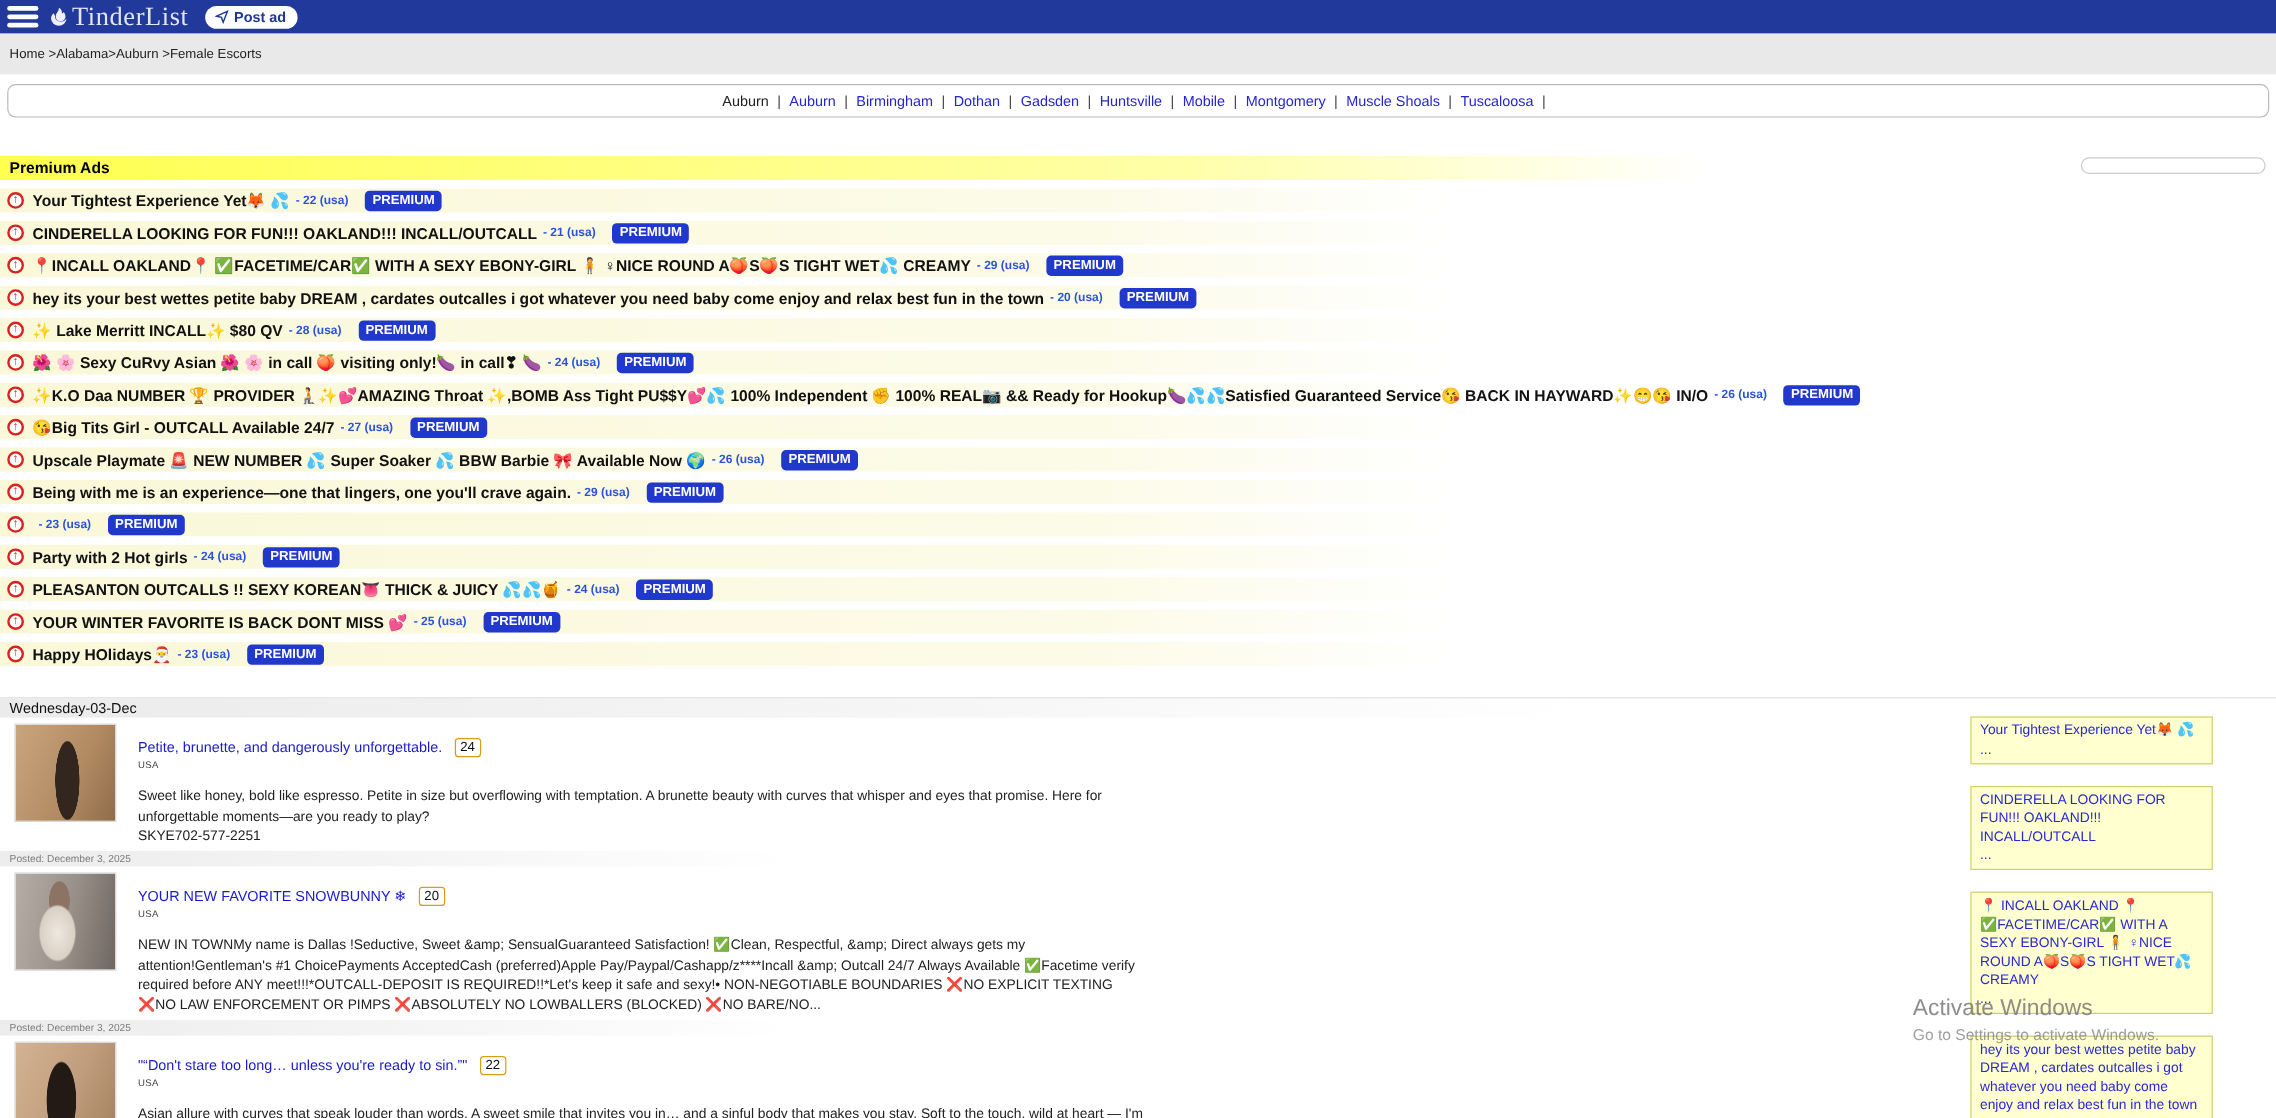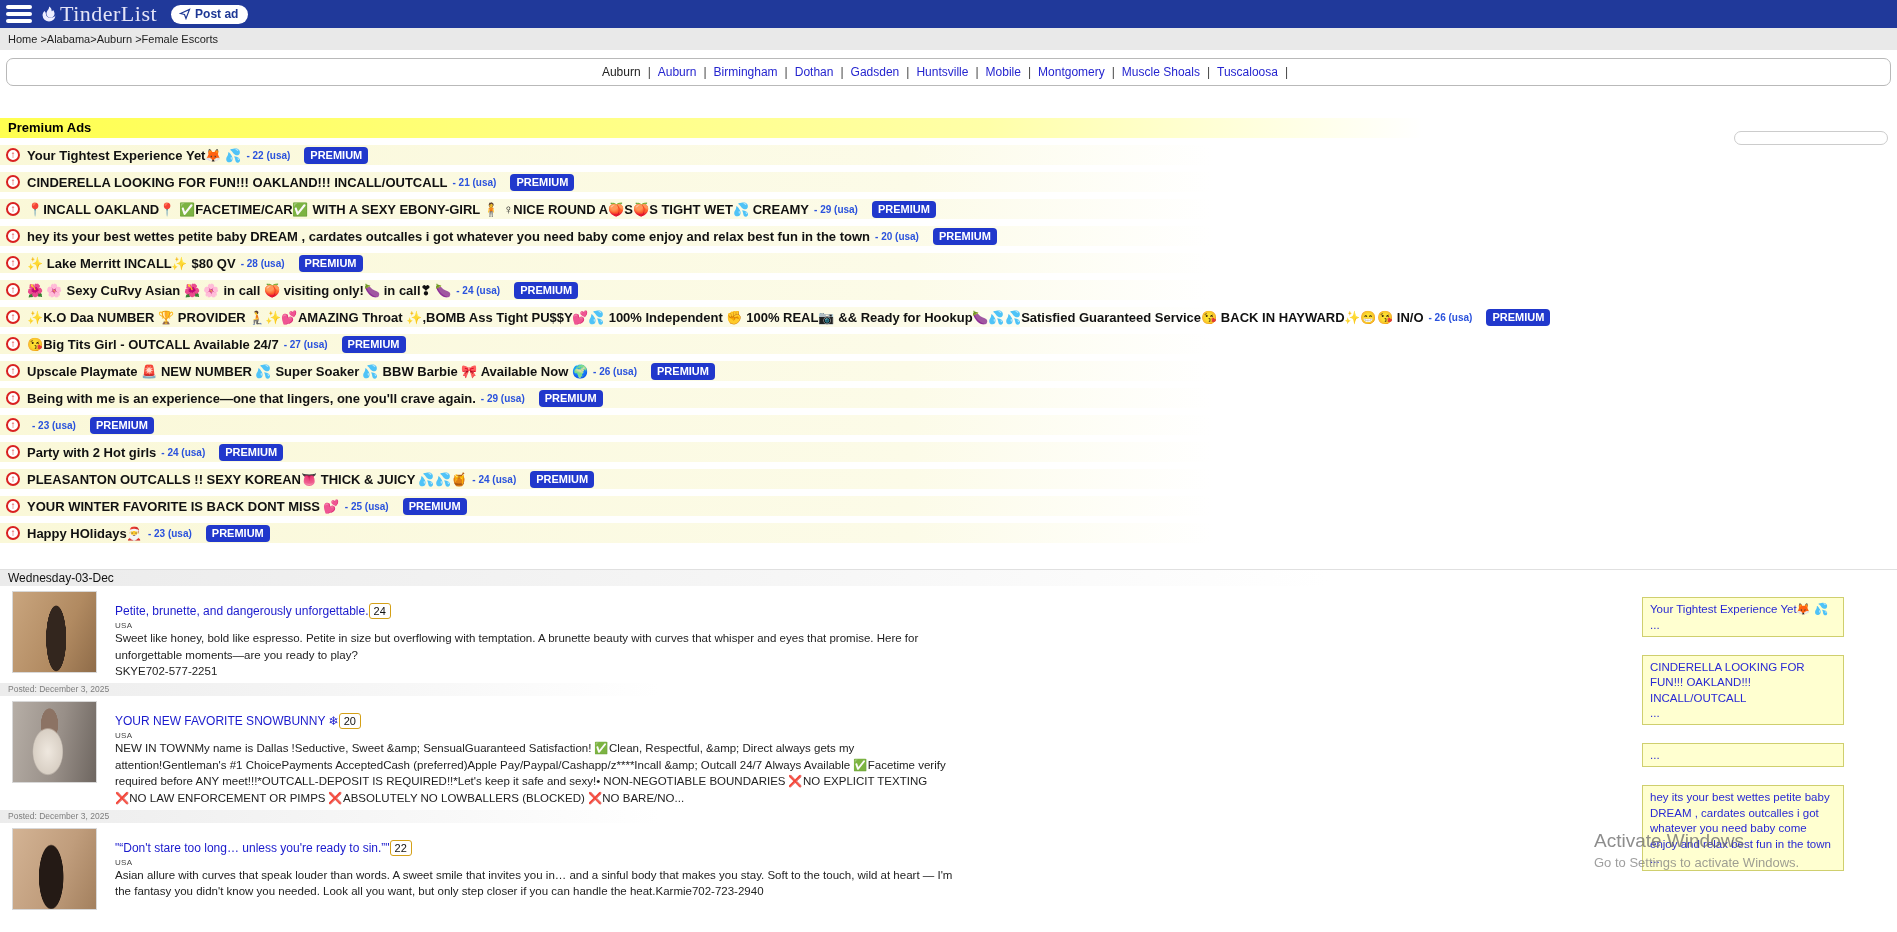--- a/index.html
+++ b/index.html
@@ -11,21 +11,21 @@
   .hamburger { width:26px; display:flex; flex-direction:column; gap:3px; cursor:pointer; margin-right:8px; }
   .hamburger span { display:block; height:4px; background:#fff; border-radius:2px; }
   .brand { display:flex; align-items:center; gap:2px; color:#e4e4f7; cursor:pointer; }
   .brand svg { width:18px; height:20px; }
   .brand-name { font-family:"Liberation Serif", serif; font-size:22px; letter-spacing:.5px; line-height:24px; }
   .post-ad { margin-left:14px; background:#fff; color:#1d3795; font-weight:bold; font-size:12px;
     border:none; border-radius:12px; padding:2px 10px 3px 8px; display:flex; align-items:center; gap:4px; cursor:pointer; }
   .post-ad svg { width:12px; height:12px; }
 
   
-  .breadcrumb { height:22px; background:#e9e9e9; font-size:11px; color:#222;
+  .breadcrumb { height:34px; background:#e9e9e9; font-size:11px; color:#222;
     display:flex; align-items:center; padding-left:8px; }
 
   
   .city-box { margin:8px 6px 0 6px; height:28px; border:1px solid #b9b9b9; border-radius:7px;
     display:flex; align-items:center; justify-content:center; font-size:12px; background:#fff; }
   .city-current { color:#222; }
   .city-link { color:#2525cf; text-decoration:none; cursor:pointer; }
   .city-sep { color:#444; margin:0 7px; }
 
   
@@ -62,26 +62,26 @@
       radial-gradient(ellipse 26px 40px at 42% 62%, #efe8df 0%, #d9d0c5 55%, rgba(0,0,0,0) 60%),
       radial-gradient(ellipse 14px 26px at 44% 28%, #8c7364 0%, #8c7364 60%, rgba(0,0,0,0) 63%),
       linear-gradient(100deg,#b6aea6 0%,#988f88 55%,#6e6660 100%); }
   .listing:nth-of-type(3) .thumb { background:
       radial-gradient(ellipse 20px 52px at 46% 60%, #241a15 0%, #241a15 60%, rgba(0,0,0,0) 63%),
       linear-gradient(115deg,#d3b394 0%,#c09d7c 55%,#a3805e 100%); }
   .listing:nth-of-type(4) .thumb { background:
       radial-gradient(ellipse 20px 50px at 52% 64%, #2b211a 0%, #2b211a 58%, rgba(0,0,0,0) 61%),
       repeating-linear-gradient(95deg,#d9b55c 0 7px,#b8922f 7px 14px); }
   .listing-content { margin-left:18px; padding-top:12px; }
-  .title-row { display:flex; align-items:center; gap:0; }
+  .title-row { display:flex; align-items:center; gap:10px; }
   .listing-title { font-size:12px; color:#1a1acd; text-decoration:none; cursor:pointer; }
   .age-badge { font-size:11px; color:#111; border:1px solid #d4a017; border-radius:3px;
     background:#fff; padding:0 4px; line-height:14px; }
   .loc { font-size:8px; color:#444; margin-top:2px; letter-spacing:.3px; }
-  .desc { font-size:11.5px; color:#222; line-height:1.45; max-width:845px; margin-top:0; }
+  .desc { font-size:11.5px; color:#222; line-height:1.45; max-width:845px; margin-top:14px; }
   .desc.phone { margin-top:0; }
   .posted-bar { margin-top:3px; height:13px; line-height:13px; font-size:8.5px; color:#7d7d7d; padding-left:8px;
     background:linear-gradient(to right,#ececec 0%,#f8f8f8 40%,#ffffff 60%); }
 
   
   .sidebar { position:absolute; left:1642px; top:597px; width:202px; }
   .side-box { border:1px solid #cfcf6e; background:#ffffd0; padding:4px 7px 5px; margin-bottom:18px; cursor:pointer; }
   .side-title { display:block; font-size:11.5px; color:#2929d4; line-height:1.35; text-decoration:none; }
   .side-more { font-size:11.5px; color:#2929d4; margin-top:1px; }
 
@@ -324,20 +324,21 @@
       <a class="side-title">Your Tightest Experience Yet🦊 💦</a>
       <div class="side-more">...</div>
     </div>
 
     <div class="side-box">
       <a class="side-title">CINDERELLA LOOKING FOR FUN!!! OAKLAND!!! INCALL/OUTCALL</a>
       <div class="side-more">...</div>
     </div>
 
     <div class="side-box">
+      <a class="side-title">📍 INCALL OAKLAND 📍 ✅FACETIME/CAR✅ WITH A SEXY EBONY-GIRL 🧍 ♀NICE ROUND A🍑S🍑S TIGHT WET💦 CREAMY</a>
       <div class="side-more">...</div>
     </div>
 
     <div class="side-box">
       <a class="side-title">hey its your best wettes petite baby DREAM , cardates outcalles i got whatever you need baby come enjoy and relax best fun in the town</a>
       <div class="side-more">...</div>
     </div>
 
 </aside>
 

